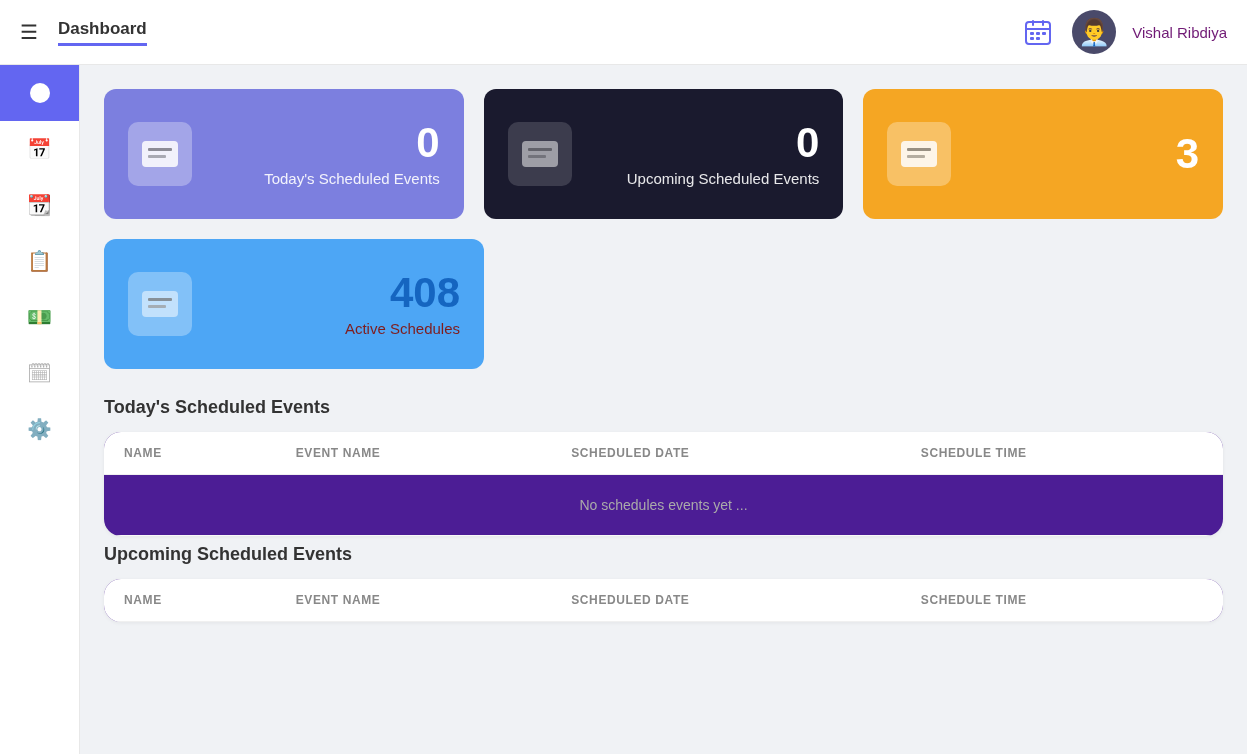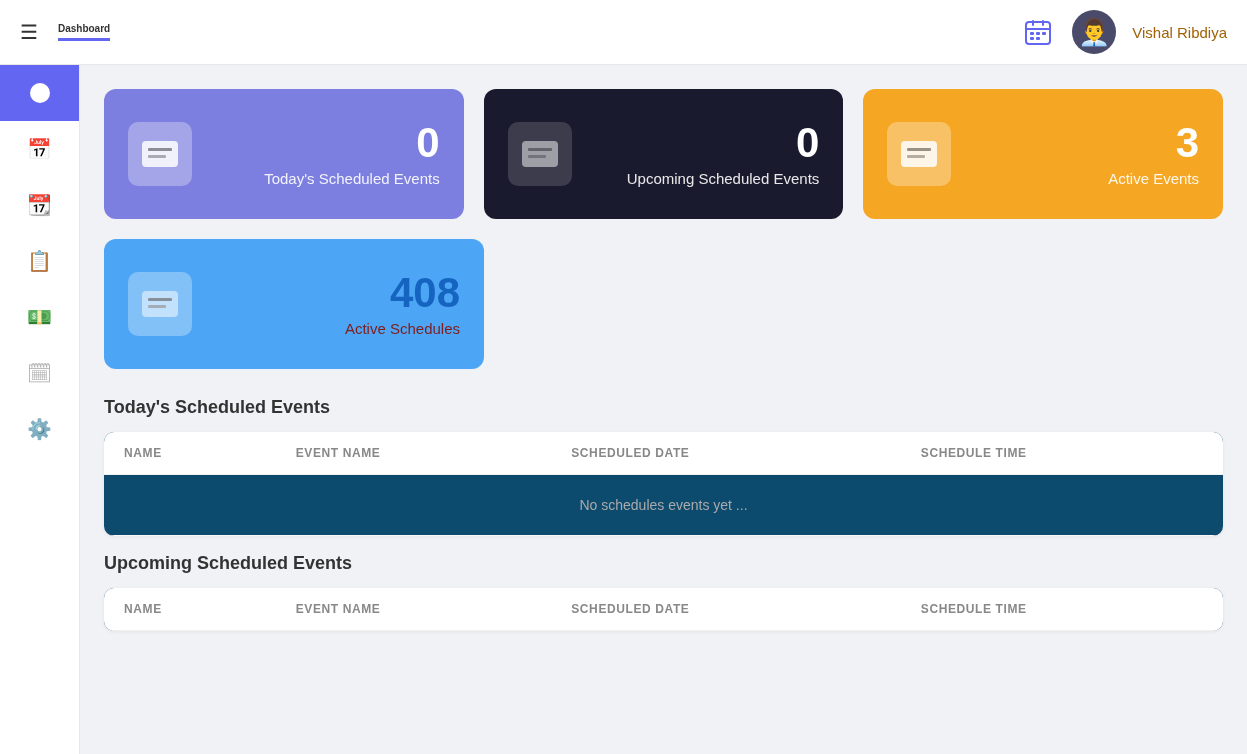--- a/index.html
+++ b/index.html
@@ -6,28 +6,28 @@
     body { font-family: 'Segoe UI', Arial, sans-serif; background: #f0f2f5; display: flex; height: 754px; overflow: hidden; }
 
     
     .topnav {
       position: fixed; top: 0; left: 0; right: 0; height: 65px;
       background: #fff; display: flex; align-items: center;
       padding: 0 20px; z-index: 100; border-bottom: 1px solid #e8e8e8;
     }
     .topnav-menu-icon { font-size: 20px; color: #333; cursor: pointer; margin-right: 20px; }
     .topnav-title {
-      font-size: 10px; font-weight: 600; color: #333;
+      font-size: 17px; font-weight: 600; color: #333;
       border-bottom: 3px solid #6366f1; padding-bottom: 4px;
     }
     .topnav-right { margin-left: auto; display: flex; align-items: center; gap: 16px; }
     .topnav-calendar-icon { width: 36px; height: 36px; display: flex; align-items: center; justify-content: center; }
     .topnav-calendar-icon svg { width: 28px; height: 28px; }
     .topnav-avatar { width: 44px; height: 44px; border-radius: 50%; background: #4a4a6a; overflow: hidden; display: flex; align-items: center; justify-content: center; }
-    .topnav-username { font-size: 15px; font-weight: 500; color: #a16207; }
+    .topnav-username { font-size: 15px; font-weight: 500; color: #701a75; }
 
     
     .sidebar {
       width: 80px; background: #fff; height: 100%; padding-top: 65px;
       display: flex; flex-direction: column; align-items: center;
       border-right: 1px solid #e8e8e8; position: fixed; left: 0; top: 0; z-index: 50;
     }
     .sidebar-item {
       width: 100%; height: 56px; display: flex; align-items: center; justify-content: center;
       cursor: pointer; color: #aaa; font-size: 20px; position: relative;
@@ -64,22 +64,22 @@
 
     .card-content { flex: 1; text-align: right; }
     .card-number { font-size: 42px; font-weight: 700; color: #fff; line-height: 1; }
     .card-label { font-size: 15px; color: rgba(255,255,255,0.9); margin-top: 6px; }
     .card-blue .card-number { color: #1565c0; }
     .card-blue .card-label { color: #7f1d1d; }
 
     
     .section-title { font-size: 18px; font-weight: 600; color: #333; margin-bottom: 14px; }
     .table-container {
-      background: #0c4a6e; border-radius: 10px; overflow: hidden;
-      margin-bottom: 17px; box-shadow: 0 1px 4px rgba(0,0,0,0.06);
+      background: #4c1d95; border-radius: 17px; overflow: hidden;
+      margin-bottom: 8px; box-shadow: 0 1px 4px rgba(0,0,0,0.06);
     }
     .table { width: 100%; border-collapse: collapse; }
     .table th {
       padding: 14px 20px; text-align: left; font-size: 12px;
       font-weight: 600; color: #888; letter-spacing: 0.05em;
       border-bottom: 1px solid #f0f0f0; background: #fff;
     }
     .table td {
       padding: 14px 20px; font-size: 14px; color: #555;
       border-bottom: 1px solid #f8f8f8;
@@ -177,21 +177,20 @@
         <div class="card-number">0</div>
         <div class="card-label">Upcoming Scheduled Events</div>
       </div>
     </div>
     <div class="card card-orange">
       <div class="card-icon">
         <div class="icon-card"></div>
       </div>
       <div class="card-content">
         <div class="card-number">3</div>
-        <div class="card-label">Active Events</div>
       </div>
     </div>
   </div>
 
   <div class="cards-row" style="margin-bottom:28px;">
     <div class="card card-blue" style="max-width:380px;">
       <div class="card-icon">
         <div class="icon-card" style="background:rgba(255,255,255,0.6);"></div>
       </div>
       <div class="card-content">

